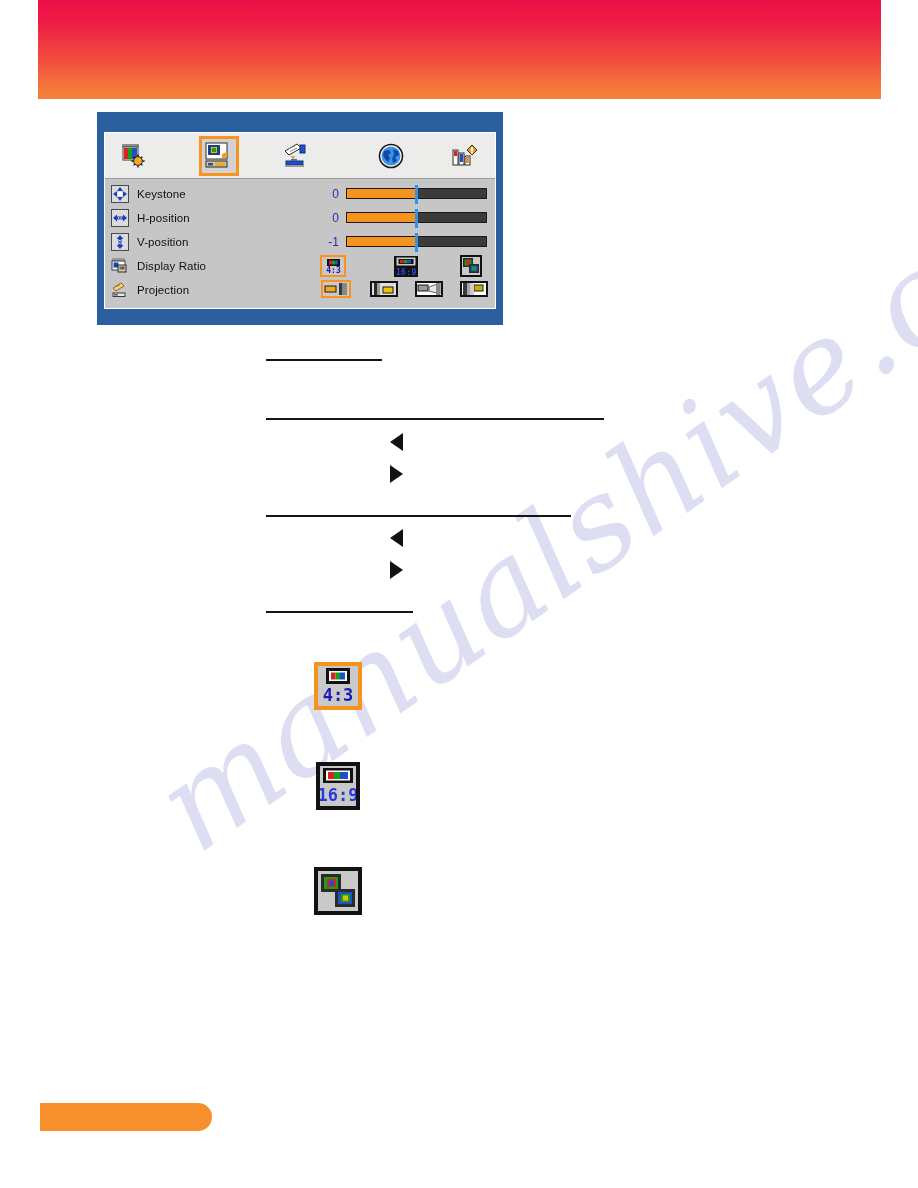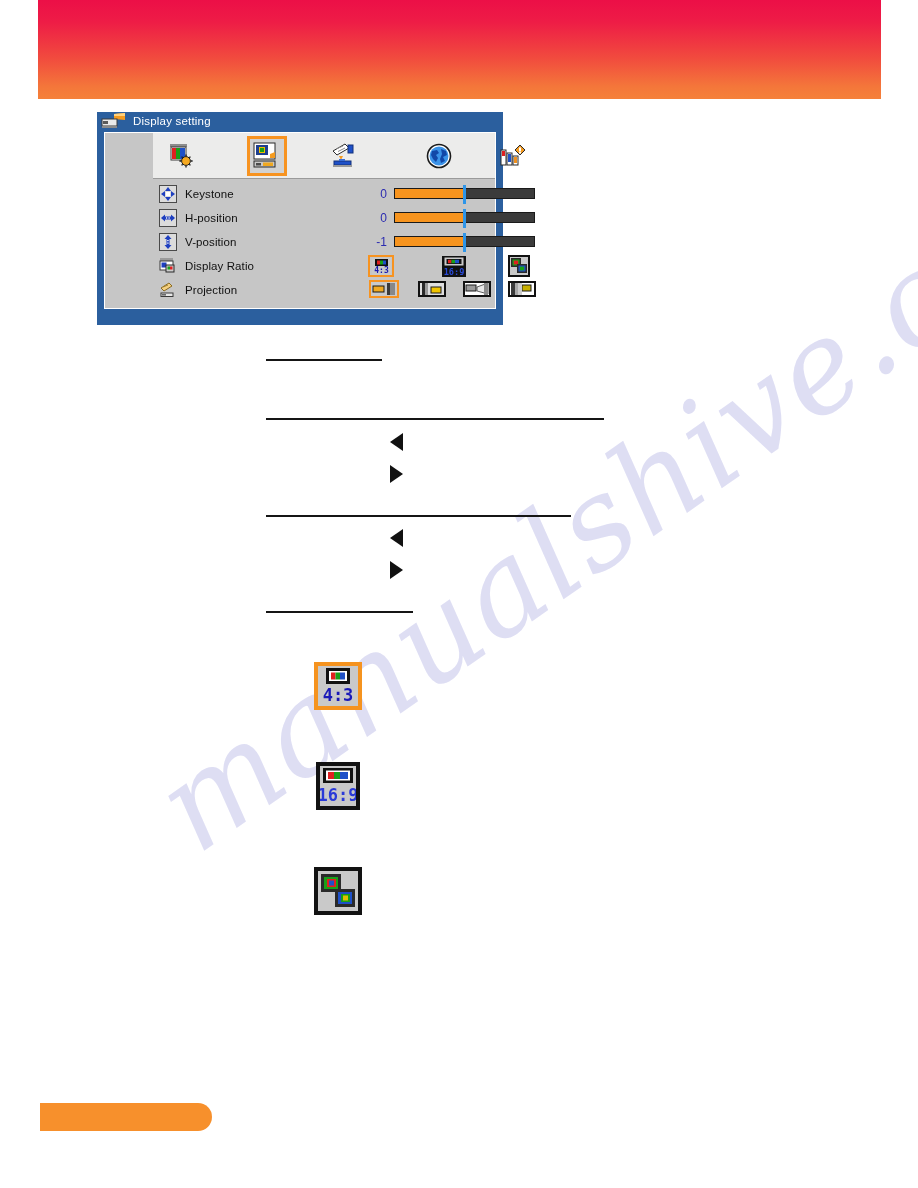--- a/index.html
+++ b/index.html
@@ -90,21 +90,20 @@
   }
   #osd-inner {
     position: absolute;
     left: 7px;
     top: 20px;
     width: 392px;
     height: 177px;
     background: #c6c6c6;
     border: 1px solid #ffffff;
     box-sizing: border-box;
-    padding-left: 48px;
   }
   #osd-tabs {
     position: relative;
     height: 46px;
     background: #ececeb;
     border-bottom: 1px solid #9a9a9a;
     box-sizing: border-box;
   }
   .osd-tab {
     position: absolute;
@@ -254,32 +253,20 @@
 <div id="page">
 
   <div id="header-banner"></div>
 
   <div id="watermark">
     <div class="wm-text">manualshive.com</div>
   </div>
 
   <div id="osd-panel">
 
-    <div id="osd-titlebar">
-      <div id="osd-title-icon">
-        <svg width="26" height="17" viewBox="0 0 26 17">
-          <polygon points="13,1 24,0 24,7 13,6" fill="#f59b1f"></polygon>
-          <polygon points="13,1 24,0 24,3 13,3" fill="#ffd27f"></polygon>
-          <rect x="1" y="6" width="15" height="7" fill="#e9e9e9" stroke="#3a3a3a" stroke-width="1"></rect>
-          <rect x="2" y="8" width="5" height="3" fill="#5a5a5a"></rect>
-          <rect x="1" y="13" width="15" height="2" fill="#8a8a8a"></rect>
-        </svg>
-      </div>
-      <div id="osd-title-text">Display setting</div>
-    </div>
 
     <div id="osd-inner">
 
       <div id="osd-tabs">
 
         <div class="osd-tab" id="tab-1">
           <svg width="30" height="30" viewBox="0 0 30 30">
             <rect x="3" y="3" width="17" height="3" fill="#8d8d8d"></rect>
             <rect x="4" y="6" width="15" height="13" fill="#ffffff" stroke="#3a3a3a" stroke-width="1"></rect>
             <rect x="5" y="7" width="4" height="11" fill="#e02020"></rect>

